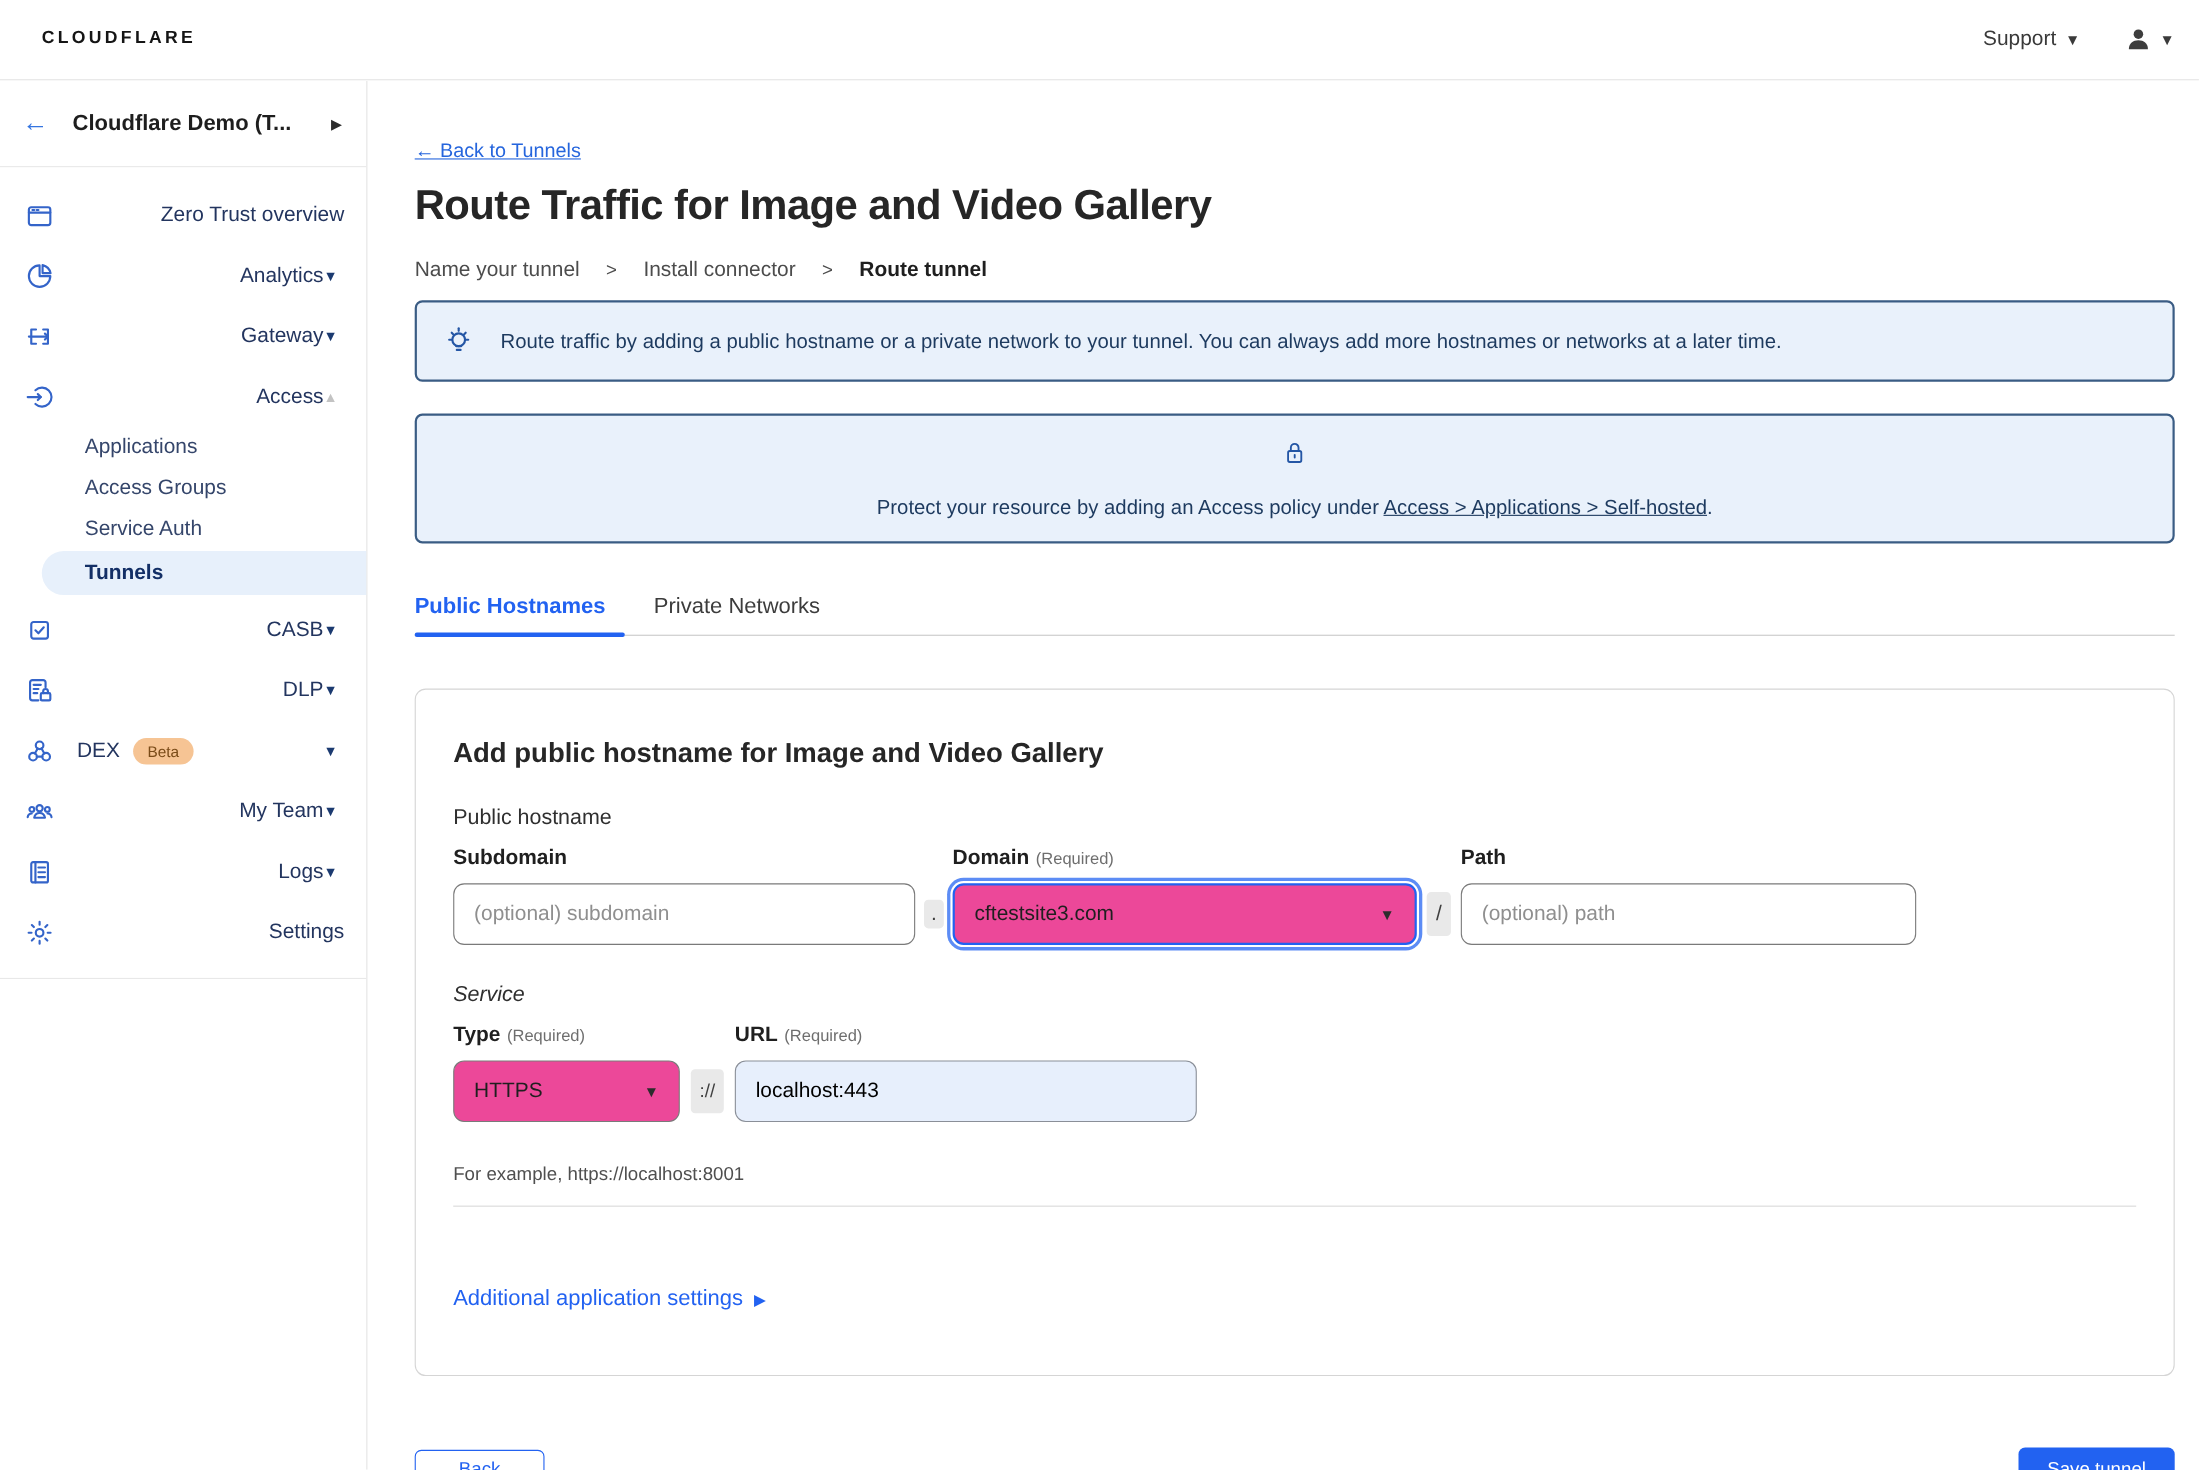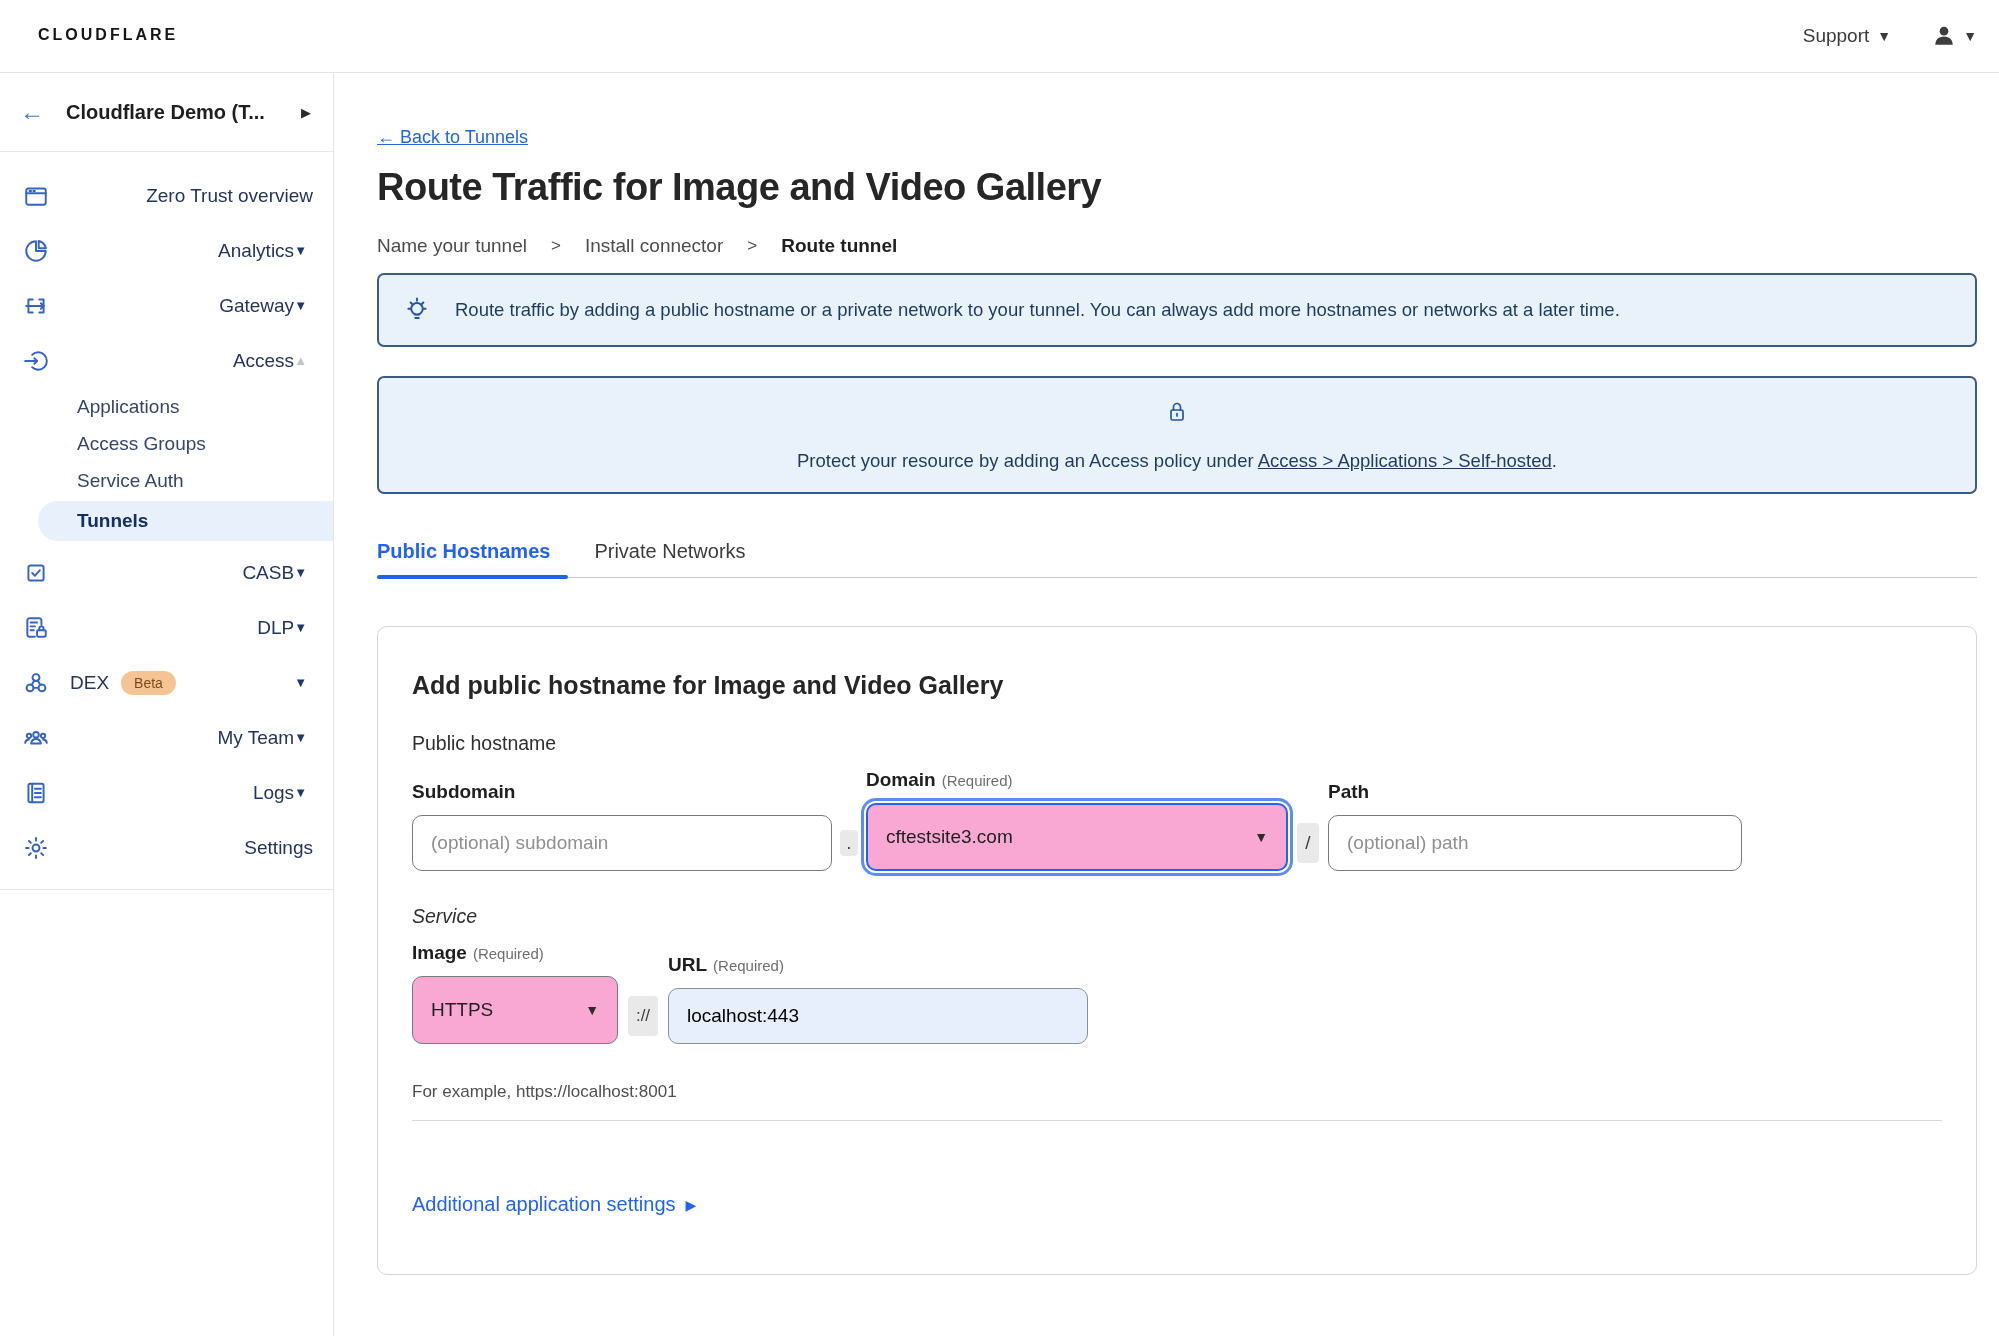--- a/index.html
+++ b/index.html
@@ -68,22 +68,22 @@
   .field-label { font-size:19px; font-weight:bold; color:#1f1f1f; margin-bottom:12px; }
   .required-note { font-weight:normal; font-size:15px; color:#6e6e6e; margin-left:6px; }
   .text-input { height:56px; border:1.5px solid #7a7a7a; border-radius:10px; font-size:19px;
     padding:0 18px; color:#000000; font-family:"Liberation Sans", sans-serif; outline:none; }
   .text-input::placeholder { color:#8f8f8f; }
   .sep-box { background:#e9e9e9; border-radius:4px; color:#3f3f3f; display:flex; align-items:center;
     justify-content:center; font-size:19px; }
   .sep-dot { width:18px; height:26px; margin:15px 8px; }
   .sep-slash { width:22px; height:40px; margin:8px 9px; }
   .sep-scheme { width:30px; height:40px; margin:8px 10px; font-size:17px; }
-  .select-box { height:68px; border:1.5px solid #7a7a7a; border-radius:10px; display:flex;
-    align-items:center; padding:0 18px; font-size:19px; color:#1f1f1f; cursor:pointer; background:#f9a8d4; }
+  .select-box { height:56px; border:1.5px solid #7a7a7a; border-radius:10px; display:flex;
+    align-items:center; padding:0 18px; font-size:19px; color:#1f1f1f; cursor:pointer; background:#ec4899; }
   .select-box .sel-caret { margin-left:auto; font-size:14px; color:#2c2c2c; }
   .select-box.focused { border:2px solid #2262f1; box-shadow:0 0 0 2px #fff, 0 0 0 5px #5c8cf5; }
   .url-input { background:#e7effc; border-color:#8a8f98; }
   .example-text { margin-top:38px; font-size:17px; color:#4f4f4f; }
   .card-divider { border:none; border-top:1px solid #d9d9d9; margin-top:18px; }
   .additional-link { margin-top:72px; display:flex; align-items:center; gap:10px; color:#2262f1;
     font-size:20px; cursor:pointer; width:fit-content; }
   .additional-caret { font-size:14px; }
 
   .footer-actions { display:flex; justify-content:space-between; align-items:center; margin-top:65px; }
@@ -339,21 +339,21 @@
       <div class="field-col" style="width:414px;">
         <div class="field-label">Path</div>
         <input class="text-input" type="text" placeholder="(optional) path" style="">
       </div>
     </div>
 
     <div class="section-label" style="margin-top:34px;font-style:italic;">Service</div>
 
     <div class="field-row">
       <div class="field-col" style="width:206px;">
-        <div class="field-label"><span>Image</span><span class="required-note">(Required)</span></div>
+        <div class="field-label"><span>Type</span><span class="required-note">(Required)</span></div>
         <div class="select-box">
           <span>HTTPS</span>
           <span class="sel-caret">▼</span>
         </div>
       </div>
       <div class="sep-box sep-scheme">://</div>
       <div class="field-col" style="width:420px;">
         <div class="field-label"><span>URL</span><span class="required-note">(Required)</span></div>
         <input class="text-input url-input" type="text" value="localhost:443" style="">
       </div>

